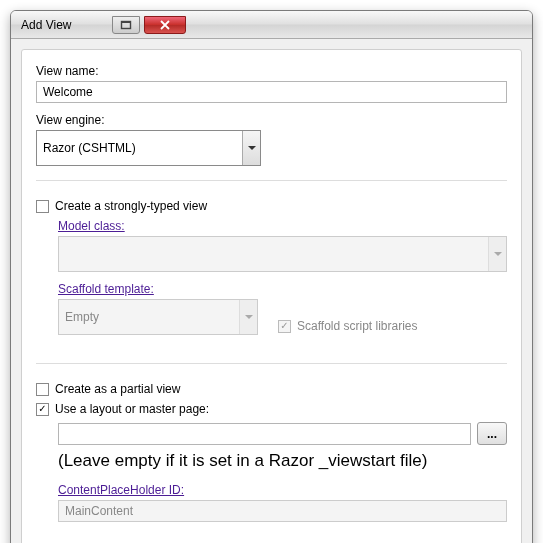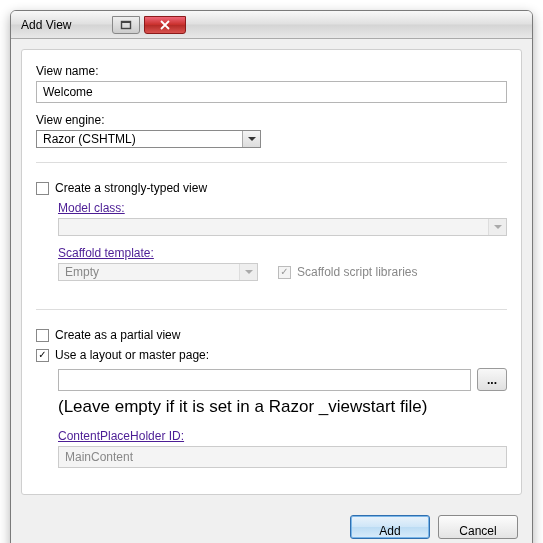--- a/index.html
+++ b/index.html
@@ -59,21 +59,21 @@
     width: 100%;
     height: 22px;
     border: 1px solid #b5b5b5;
     padding: 2px 6px;
     font: inherit;
     background: #fff;
   }
   .textbox:disabled { background: #f4f4f4; color: #888; border-color: #ccc; }
   .combo {
     position: relative;
-    height: 18px;
+    height: 36px;
     border: 1px solid #8a8a8a;
     background: #fff;
     display: flex; align-items: center;
   }
   .combo.disabled { border-color: #ccc; color: #888; background: #f4f4f4; }
   .combo-text { flex: 1; padding: 0 6px; }
   .combo-btn {
     width: 18px; height: 100%;
     border-left: 1px solid #aaa;
     background: linear-gradient(#f5f5f5,#ddd);

